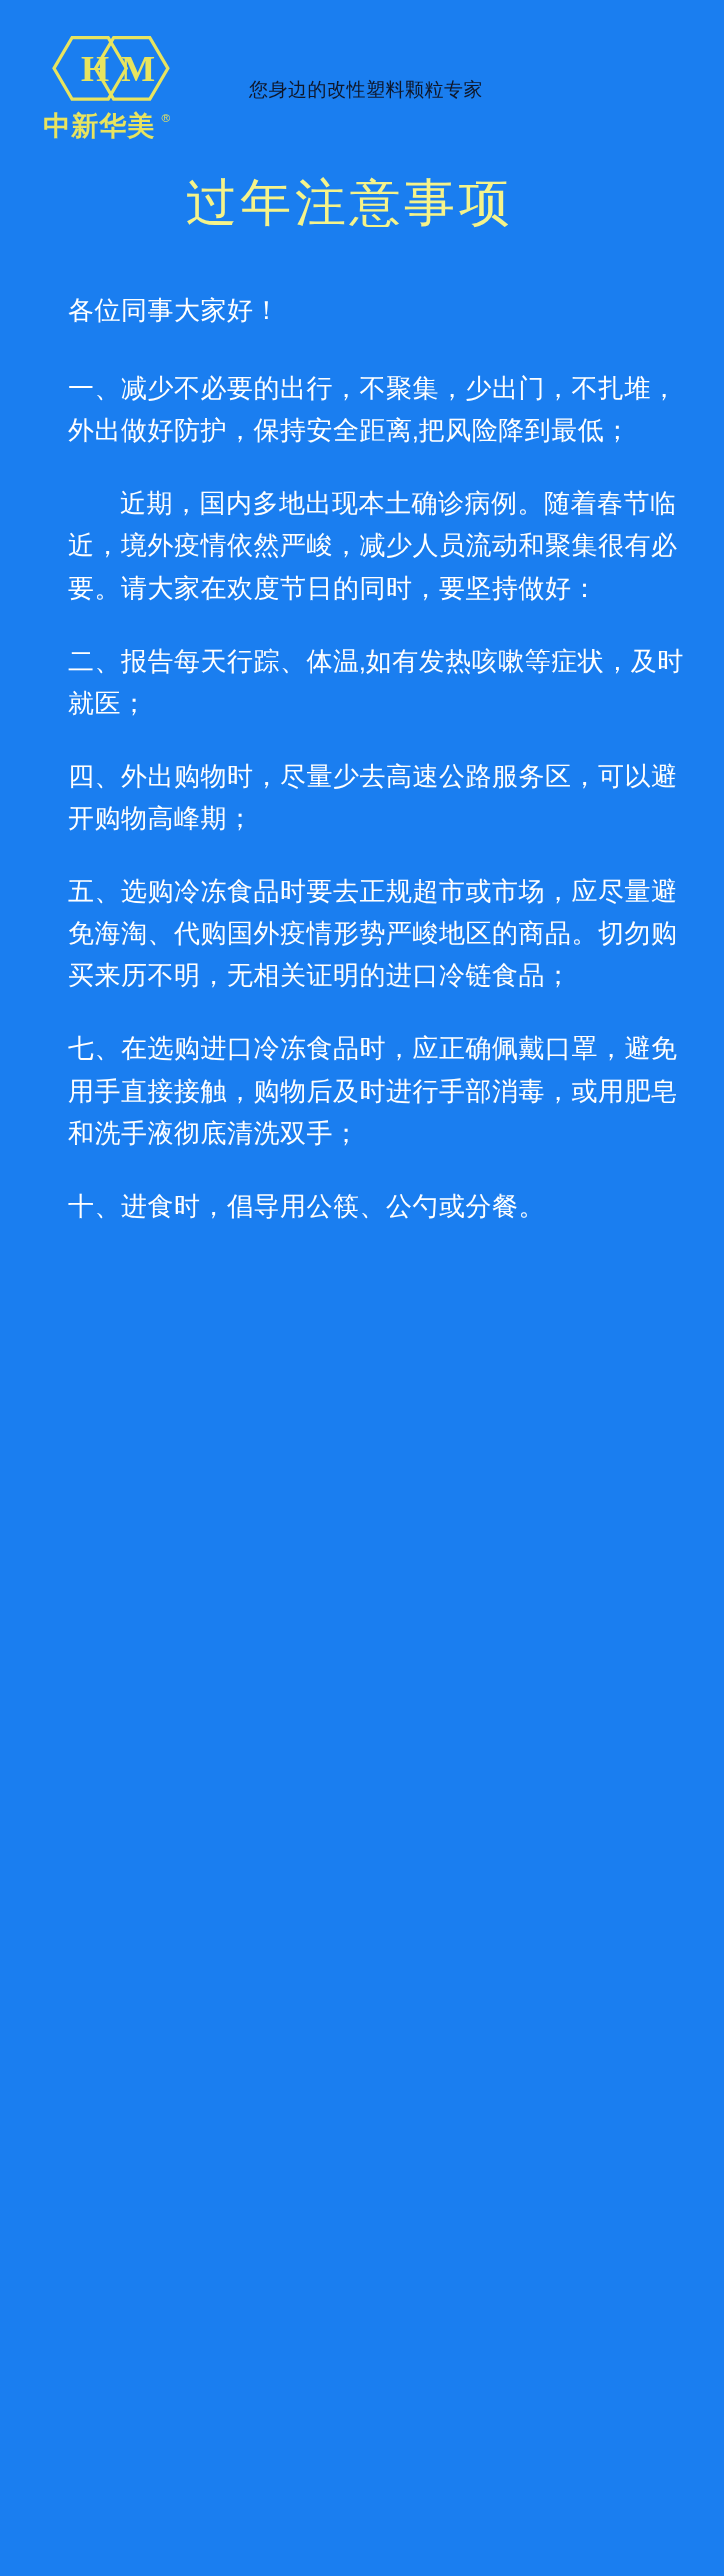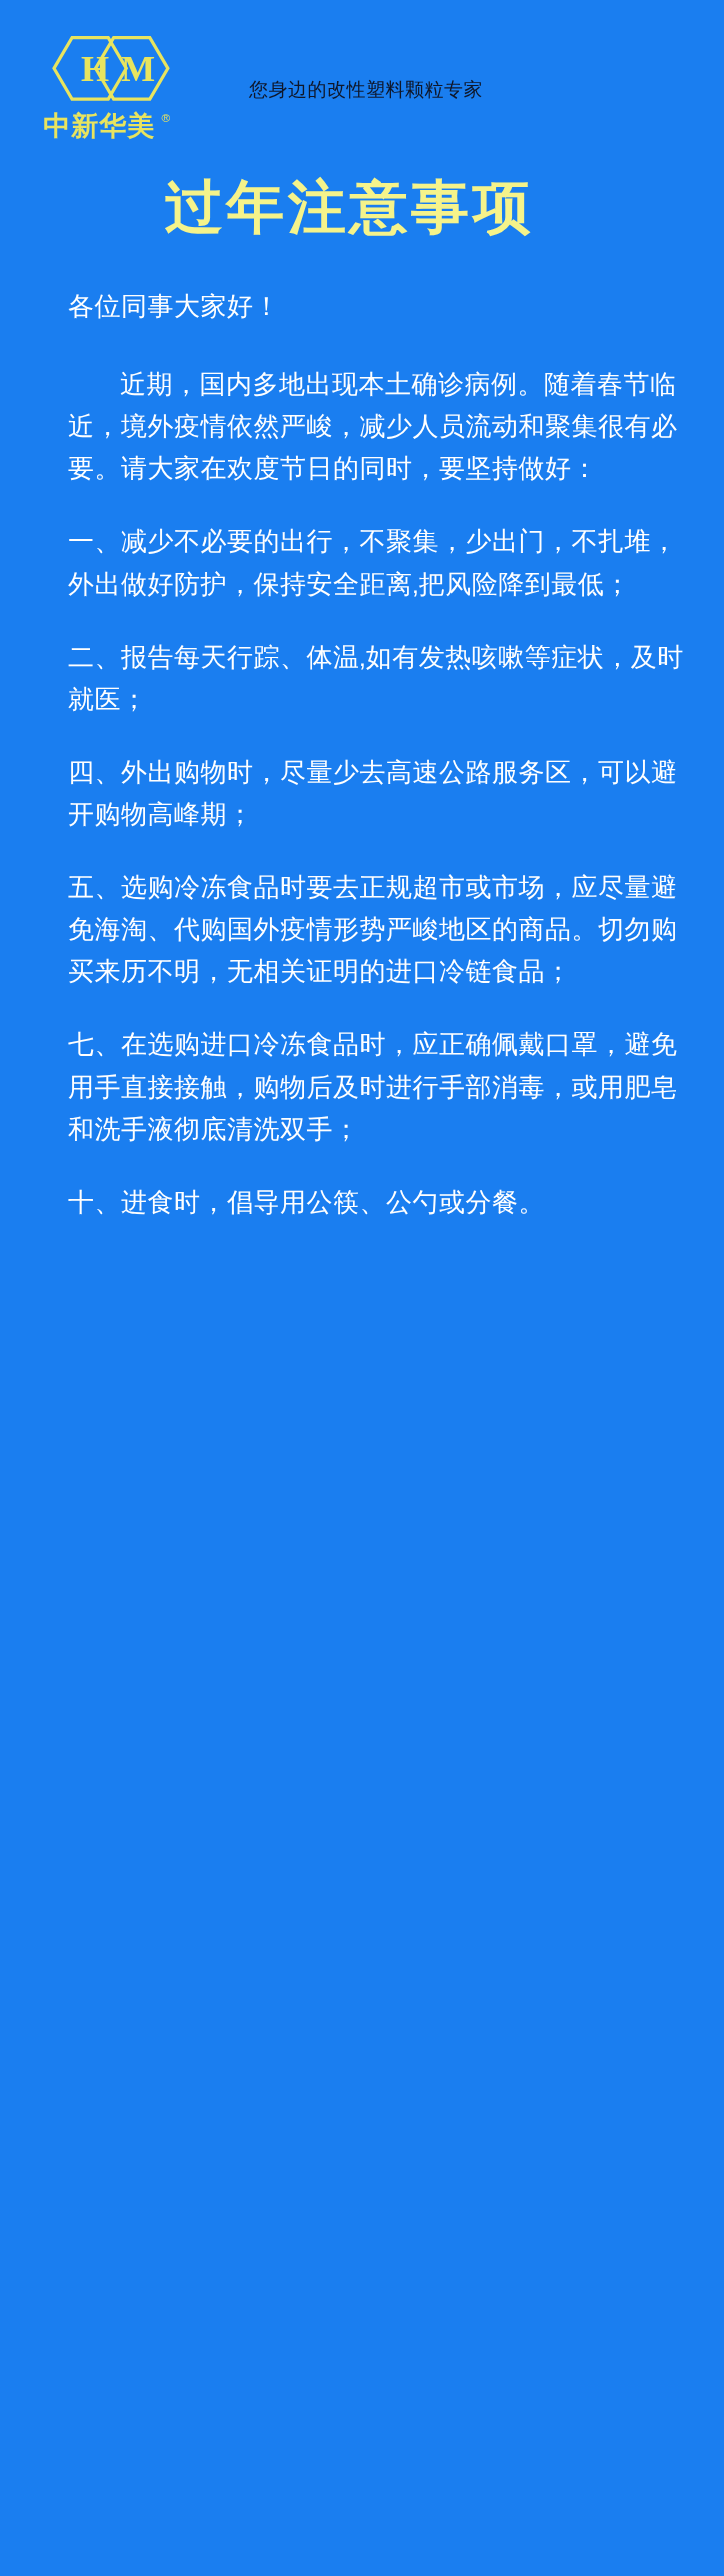--- a/index.html
+++ b/index.html
@@ -48,31 +48,31 @@
     margin-top: 43px;
     margin-left: 20px;
     letter-spacing: 0.5px;
     white-space: nowrap;
   }
 
   
   .doc-title {
     text-align: center;
     color: #f5f38a;
-    font-size: 58px;
-    font-weight: bold;
+    font-size: 51px;
+    font-weight: normal;
     letter-spacing: 3.6px;
     margin-top: 22px;
     margin-bottom: 0;
     padding-right: 25px;
   }
 
   
   .body-text {
-    margin: 38px 40px 0 68px;
+    margin: 51px 40px 0 68px;
     color: #ffffff;
     font-size: 26px;
     line-height: 1.62;
     letter-spacing: 0.5px;
   }
   .para {
     margin: 0 0 31px 0;
     white-space: pre-wrap;
   }
   .para.indent {
@@ -103,22 +103,22 @@
       </div>
     </div>
 
     <div class="tagline">您身边的改性塑料颗粒专家</div>
   </div>
 
   <div class="doc-title">过年注意事项</div>
 
   <div class="body-text">
     <p class="para first">各位同事大家好！</p>
+    <p class="para">一、减少不必要的出行，不聚集，少出门，不扎堆，外出做好防护，保持安全距离‚把风险降到最低；</p>
     <p class="para indent">近期，国内多地出现本土确诊病例。随着春节临近，境外疫情依然严峻，减少人员流动和聚集很有必要。请大家在欢度节日的同时，要坚持做好：</p>
-    <p class="para">一、减少不必要的出行，不聚集，少出门，不扎堆，外出做好防护，保持安全距离‚把风险降到最低；</p>
     <p class="para">二、报告每天行踪、体温‚如有发热咳嗽等症状，及时就医；</p>
     <p class="para">四、外出购物时，尽量少去高速公路服务区，可以避开购物高峰期；</p>
     <p class="para">五、选购冷冻食品时要去正规超市或市场，应尽量避免海淘、代购国外疫情形势严峻地区的商品。切勿购买来历不明，无相关证明的进口冷链食品；</p>
     <p class="para">七、在选购进口冷冻食品时，应正确佩戴口罩，避免用手直接接触，购物后及时进行手部消毒，或用肥皂和洗手液彻底清洗双手；</p>
     <p class="para">十、进食时，倡导用公筷、公勺或分餐。</p>
   </div>
 
 </div>
 
 

